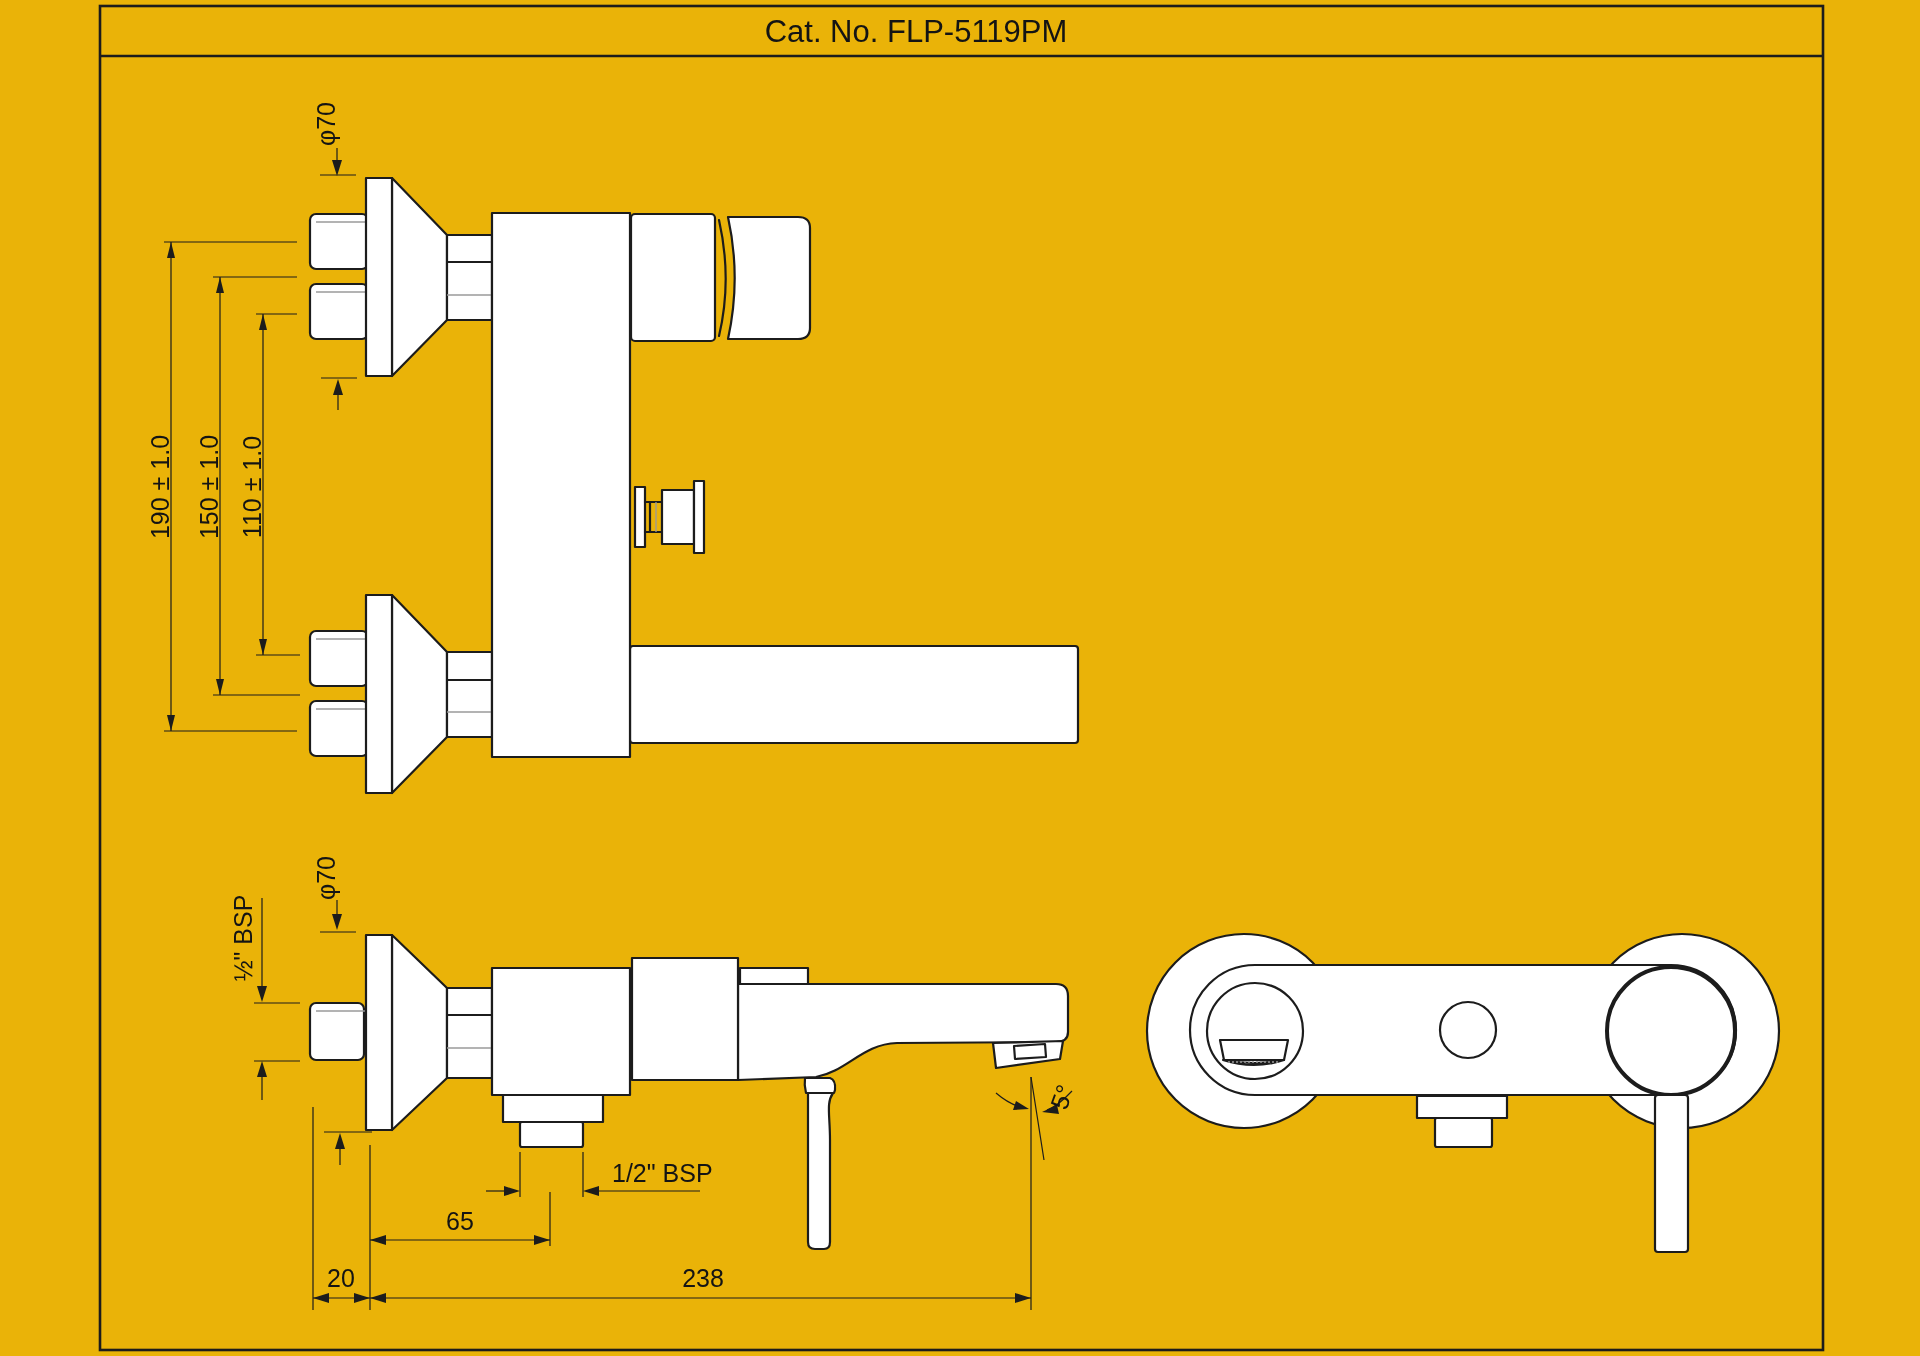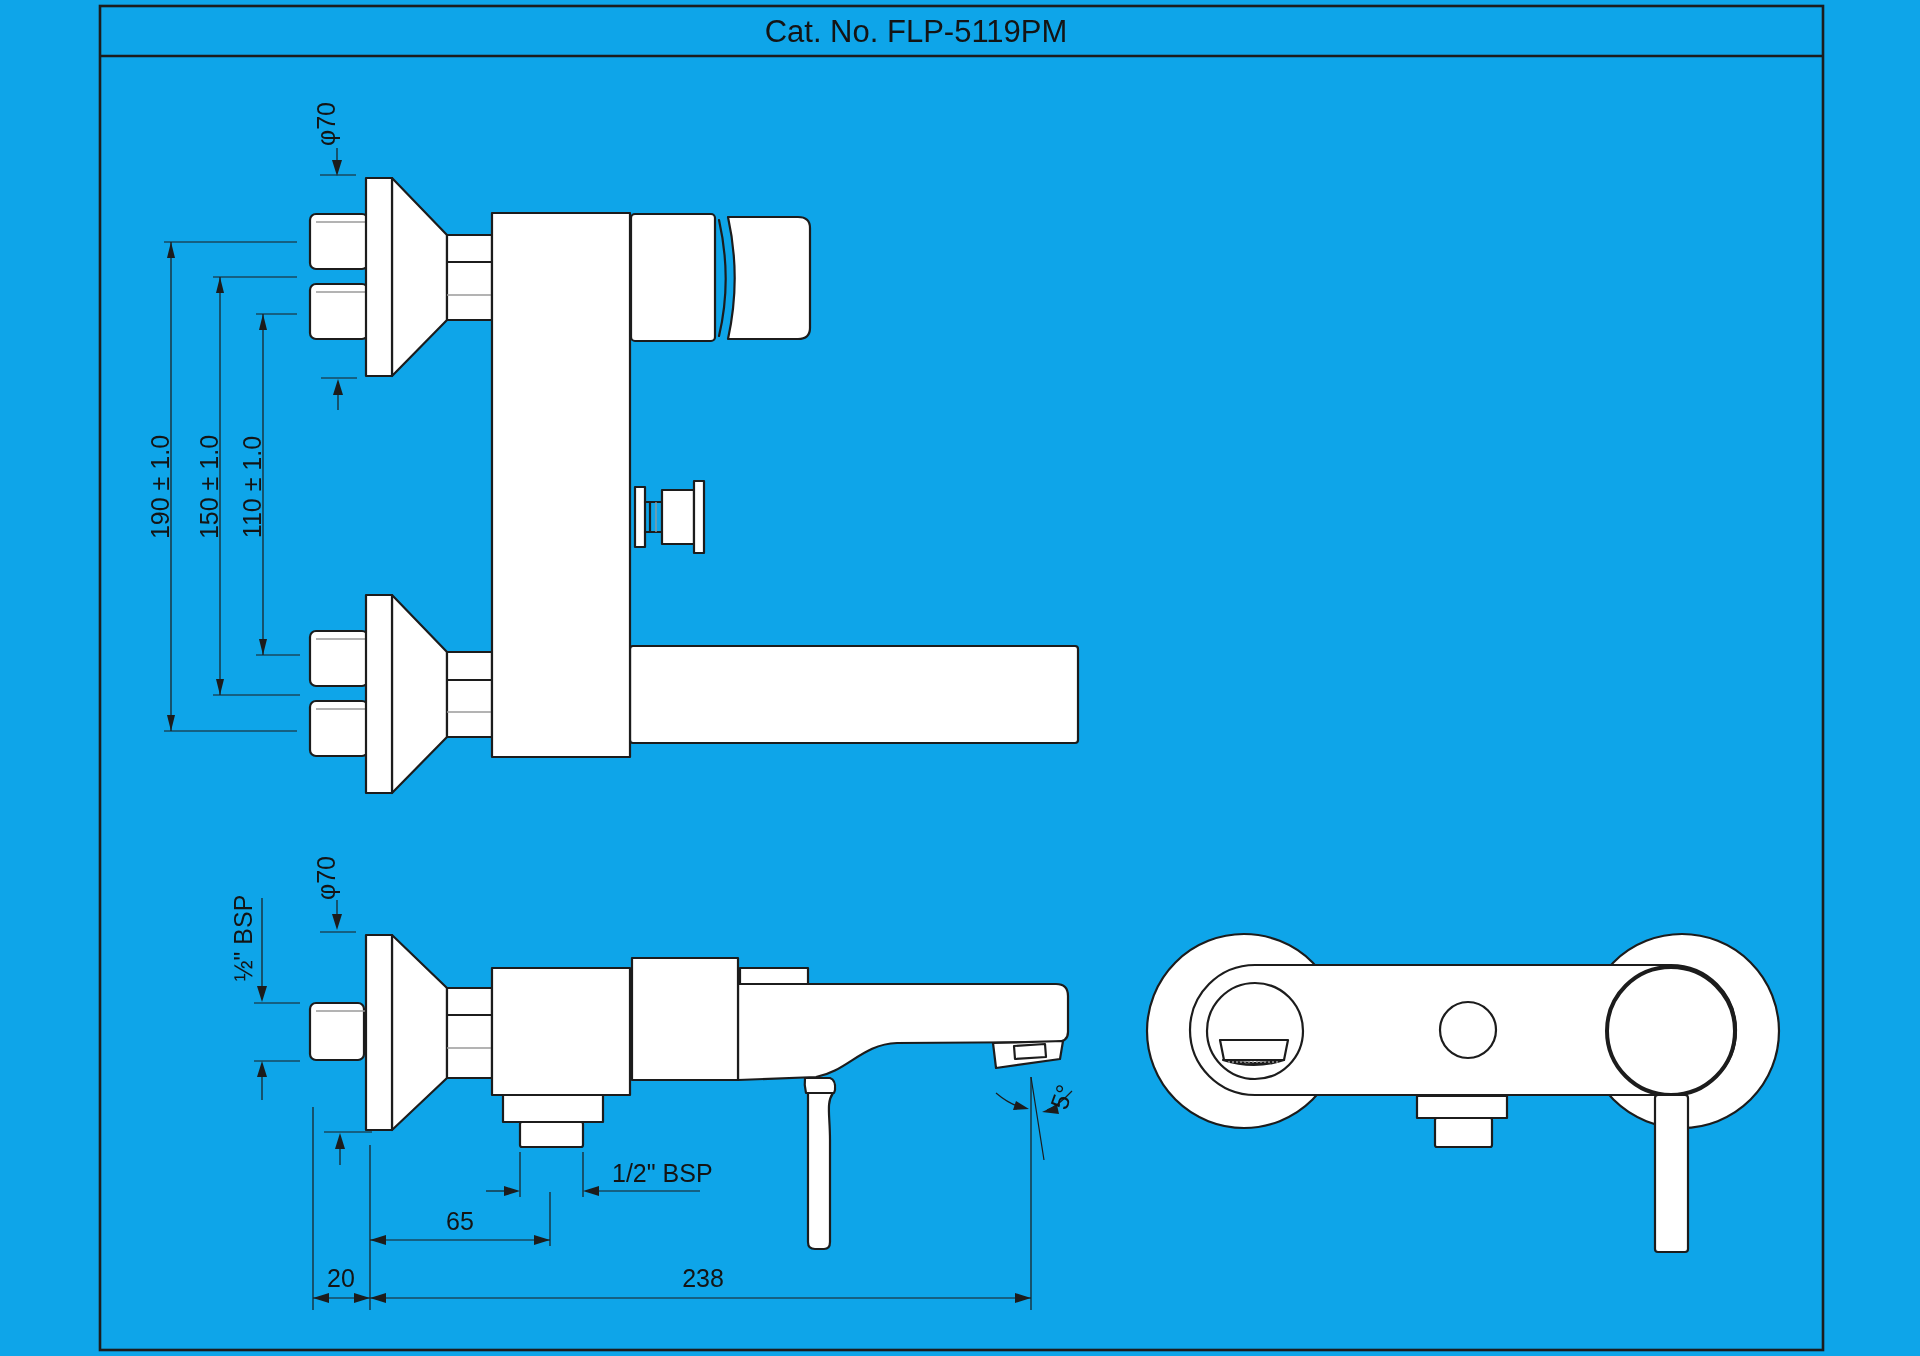--- a/index.html
+++ b/index.html
@@ -1,16 +1,16 @@
 <!DOCTYPE html>
 <html><head>
 <meta charset="utf-8">
 <style>
   html,body{margin:0;padding:0;background:#ffffff;}
-  .sheet{position:relative;width:1920px;height:1356px;background:#0ea5e9;overflow:hidden;
+  .sheet{position:relative;width:1920px;height:1356px;background:#eab308;overflow:hidden;
          font-family:"Liberation Sans", sans-serif;}
   svg{position:absolute;left:0;top:0;}
   .part{fill:#ffffff;stroke:#1c1c1c;stroke-width:2.2;stroke-linejoin:round;stroke-linecap:round;}
   .partbold{fill:none;stroke:#1c1c1c;stroke-width:4;}
   .pline{fill:none;stroke:#1c1c1c;stroke-width:2.2;stroke-linejoin:round;stroke-linecap:round;}
   .lt{fill:none;stroke:#9a9a9a;stroke-width:1.3;}
   .dim{fill:none;stroke:#1c1c1c;stroke-width:1.2;}
   .ah{fill:#1c1c1c;stroke:none;}
   .frame{fill:none;stroke:#1c1c1c;stroke-width:2.6;}
   text{fill:#141414;}

